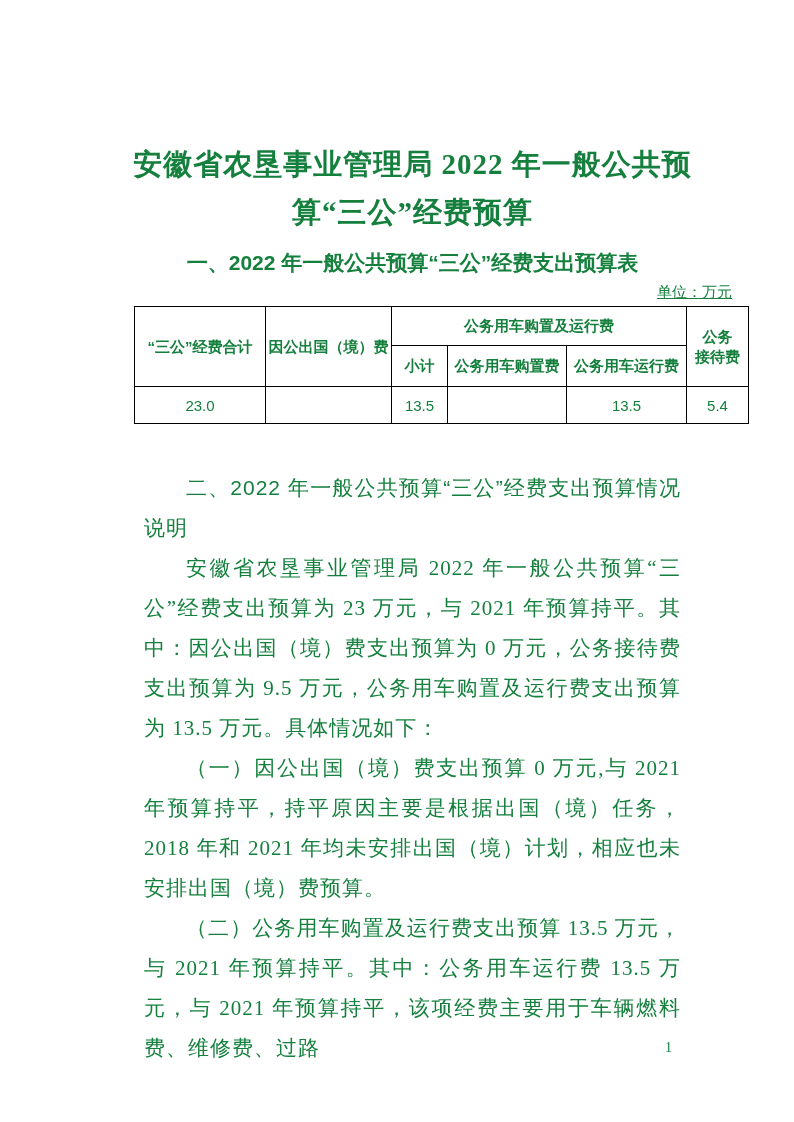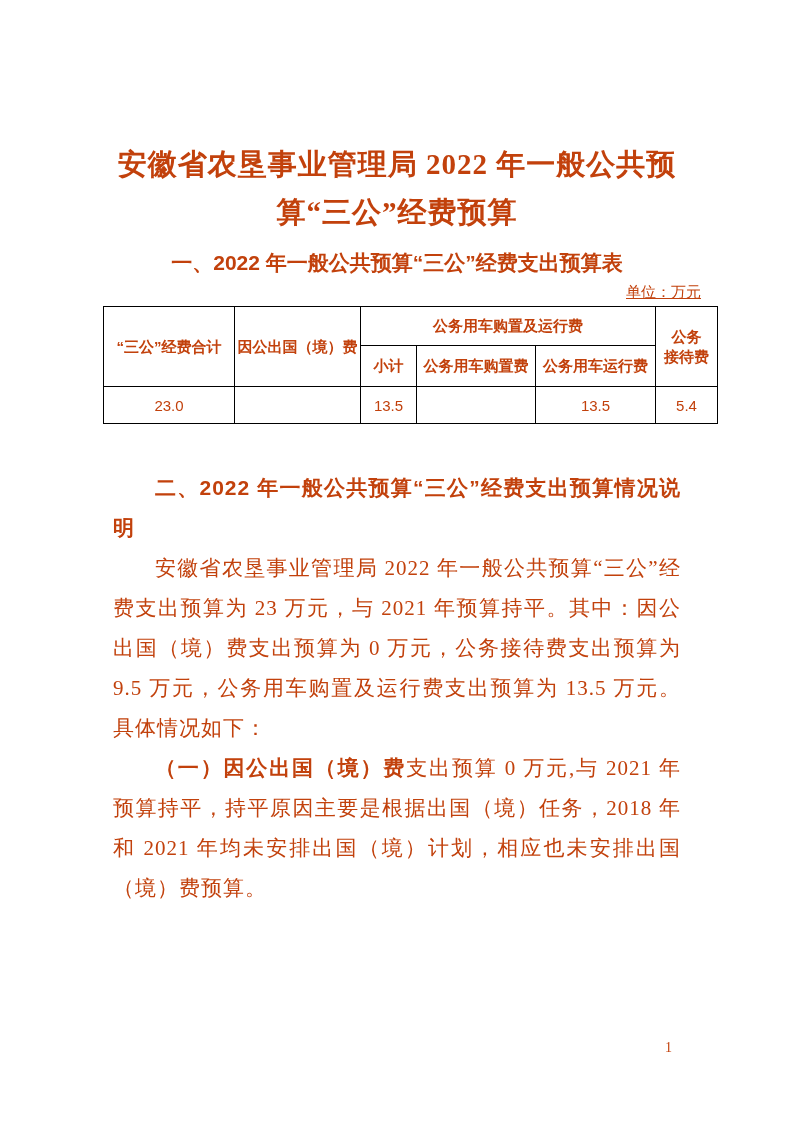--- a/index.html
+++ b/index.html
@@ -1,24 +1,25 @@
 <!DOCTYPE html>
 <html><head>
 <meta charset="utf-8">
 <style>
   html,body { margin:0; padding:0; background:#888; }
   .page {
     position:relative;
     width:794px; height:1122px;
     margin:0 auto;
     background:#ffffff;
-    color:#c2410c;
+    color:#15803d;
     font-family:"Liberation Serif","DejaVu Serif",serif;
     overflow:hidden;
     box-sizing:border-box;
+    padding-left:31px;
   }
   .doc-title {
     padding-top:140px;
     text-align:center;
     font-weight:700;
     font-size:29px;
     line-height:48px;
     letter-spacing:1px;
     font-family:"Liberation Serif","DejaVu Serif",serif;
   }
@@ -70,21 +71,21 @@
   .body-block {
     margin:44px 113px 0 113px;
     font-size:21px;
     line-height:40px;
     text-align:justify;
     text-justify:inter-character;
     letter-spacing:1px;
   }
   .body-block p { margin:0; text-indent:2em; }
   .h2, .lead {
-    font-weight:700;
+    font-weight:400;
     font-family:"Liberation Sans","DejaVu Sans",sans-serif;
   }
   .page-number {
     position:absolute;
     top:1040px;
     right:122px;
     font-size:14px;
     line-height:16px;
   }
 </style>
@@ -134,17 +135,18 @@
         <td>13.5</td>
         <td>5.4</td>
       </tr>
     </tbody>
   </table>
 
   <div class="body-block">
     <p class="h2">二、2022 年一般公共预算“三公”经费支出预算情况说明</p>
     <p>安徽省农垦事业管理局 2022 年一般公共预算“三公”经费支出预算为 23 万元，与 2021 年预算持平。其中：因公出国（境）费支出预算为 0 万元，公务接待费支出预算为 9.5 万元，公务用车购置及运行费支出预算为 13.5 万元。具体情况如下：</p>
     <p><span class="lead">（一）因公出国（境）费</span><span>支出预算 0 万元,与 2021 年预算持平，持平原因主要是根据出国（境）任务，2018 年和 2021 年均未安排出国（境）计划，相应也未安排出国（境）费预算。</span></p>
+    <p><span class="lead">（二）公务用车购置及运行费</span><span>支出预算 13.5 万元，与 2021 年预算持平。其中：公务用车运行费 13.5 万元，与 2021 年预算持平，该项经费主要用于车辆燃料费、维修费、过路</span></p>
   </div>
 
   <div class="page-number">1</div>
 
 </div>
 
 </body></html>

